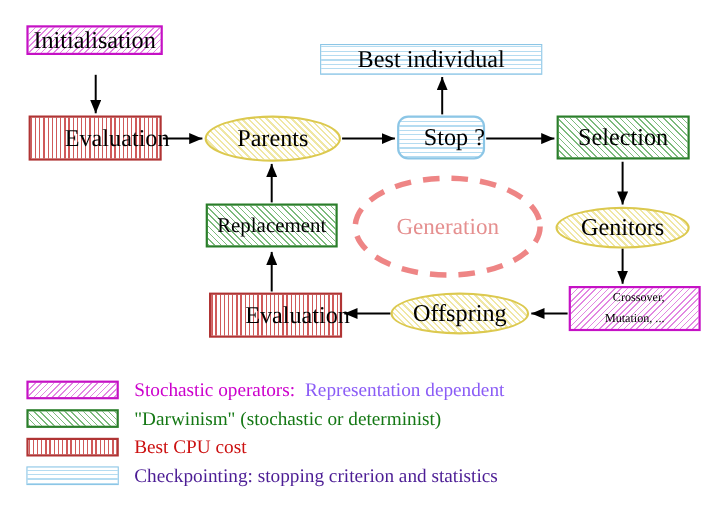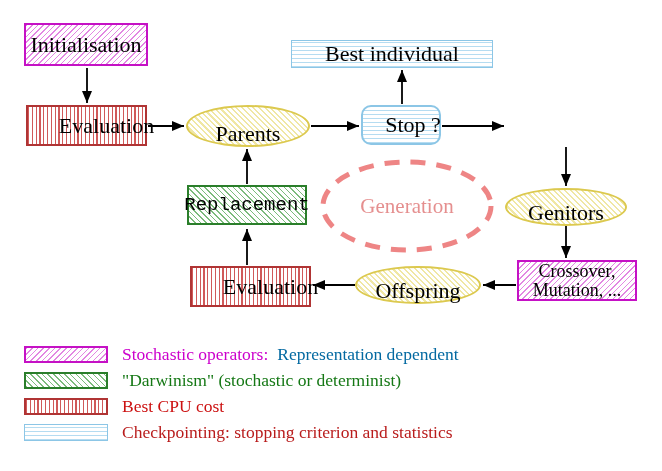--- a/index.html
+++ b/index.html
@@ -30,39 +30,38 @@
     padding-left:40px;
   }
   .hatch-cyan{
     border:1px solid #8CC6E6;
     background-image:repeating-linear-gradient(0deg,#B5DCF1 0,#B5DCF1 1px,rgba(0,0,0,0) 1px,rgba(0,0,0,0) 4px);
   }
   .hatch-cyan-thick{border-width:2px;}
   .hatch-yellow{
     border:2px solid #DCC94F;
     background-image:repeating-linear-gradient(45deg,#F0E7A4 0,#F0E7A4 1.5px,rgba(0,0,0,0) 1.5px,rgba(0,0,0,0) 4px);
-    align-items:flex-end;
   }
-  .small-label{font-size:18px;line-height:19px;white-space:nowrap;}
-  .repl-label{font-size:19px;font-family:Liberation Mono, monospace;}
+  .small-label{font-size:11px;line-height:19px;white-space:nowrap;text-align:right;}
+  .repl-label{font-size:19px;}
   .gen-label{
     position:absolute;left:323px;top:162px;width:168px;height:88px;
     display:flex;align-items:center;justify-content:center;
     color:#E58F8F;font-size:21px;
   }
   
   .legend-row{position:absolute;left:24px;display:flex;align-items:center;height:20px;font-family:Liberation Serif, serif;}
   .swatch{width:84px;height:17px;box-sizing:border-box;flex:0 0 auto;}
   .legend-text{margin-left:14px;font-size:17.5px;white-space:nowrap;}
   .legend-text2{margin-left:9px;font-size:17.5px;white-space:nowrap;}
   .c-magenta{color:#CC00CC;}
-  .c-gold{color:#0369a1;}
+  .c-gold{color:#8b5cf6;}
   .c-green{color:#157815;}
   .c-red{color:#CC1111;}
-  .c-cyan{color:#b91c1c;text-align:right;}
+  .c-cyan{color:#4c1d95;text-align:right;}
 </style>
 </head>
 <body>
 
 <div id="stage">
 
   <svg id="links" width="662" height="471" viewBox="0 0 662 471">
     <defs>
       <marker id="ah" markerUnits="userSpaceOnUse" markerWidth="12" markerHeight="10" refX="12" refY="5" orient="auto">
         <polygon points="0,0 12,5 0,10" fill="#000"></polygon>
@@ -75,40 +74,43 @@
     <line x1="402" y1="104" x2="402" y2="70" stroke="#000" stroke-width="1.8" marker-end="url(#ah)"></line>
     <line x1="442" y1="126" x2="504" y2="126" stroke="#000" stroke-width="1.8" marker-end="url(#ah)"></line>
     <line x1="566" y1="147" x2="566" y2="186" stroke="#000" stroke-width="1.8" marker-end="url(#ah)"></line>
     <line x1="566" y1="226" x2="566" y2="258" stroke="#000" stroke-width="1.8" marker-end="url(#ah)"></line>
     <line x1="516" y1="285" x2="483" y2="285" stroke="#000" stroke-width="1.8" marker-end="url(#ah)"></line>
     <line x1="355" y1="285" x2="313" y2="285" stroke="#000" stroke-width="1.8" marker-end="url(#ah)"></line>
     <line x1="247" y1="265" x2="247" y2="229" stroke="#000" stroke-width="1.8" marker-end="url(#ah)"></line>
     <line x1="247" y1="184" x2="247" y2="149" stroke="#000" stroke-width="1.8" marker-end="url(#ah)"></line>
   </svg>
 
-  <div class="node hatch-magenta" style="left:24px;top:23px;width:124px;height:43px">
+  <div class="node hatch-magenta" style="left:24px;top:23px;width:124px;height:27px">
     <span>Initialisation</span>
   </div>
 
   <div class="node hatch-red" style="left:26px;top:105px;width:121px;height:41px">
     <span>Evaluation</span>
   </div>
 
   <div class="node ellipse hatch-yellow" style="left:186px;top:105px;width:124px;height:42px">
     <span>Parents</span>
   </div>
 
   <div class="node hatch-cyan" style="left:291px;top:40px;width:202px;height:28px">
     <span>Best individual</span>
   </div>
 
   <div class="node rounded hatch-cyan hatch-cyan-thick" style="left:361px;top:105px;width:80px;height:40px">
     <span>Stop ?</span>
   </div>
 
+  <div class="node hatch-green" style="left:506px;top:105px;width:121px;height:40px">
+    <span>Selection</span>
+  </div>
 
   <div class="node ellipse hatch-yellow" style="left:505px;top:188px;width:122px;height:38px">
     <span>Genitors</span>
   </div>
 
   <div class="node hatch-magenta" style="left:517px;top:260px;width:120px;height:41px">
     <div>
       <div class="small-label">Crossover,</div>
       <div class="small-label">Mutation, ...</div>
     </div>

